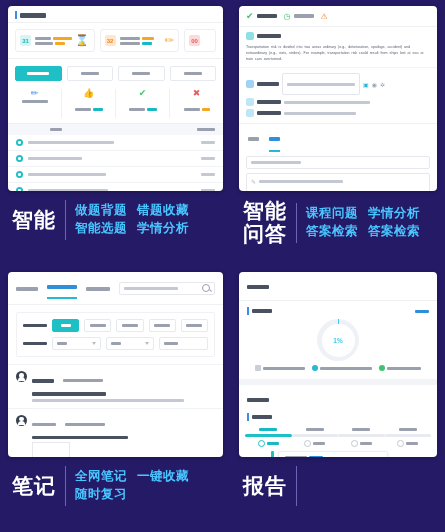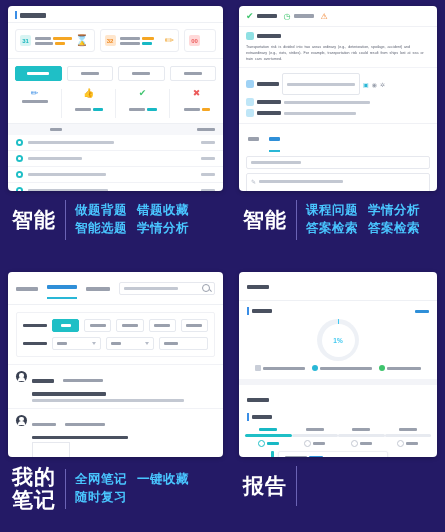--- a/index.html
+++ b/index.html
@@ -357,20 +357,21 @@
           <span class="tx l" style="width:84px;height:3px;margin-top:2px"></span>
         </div>
 
       </div>
 
     </div>
 
     <div class="banner">
       <div class="banner-title">
         <div>智能</div>
+        <div>问答</div>
       </div>
       <div class="banner-sep"></div>
       <div class="banner-feat">
         <div class="feat-row">
           <span class="feat">课程问题</span>
           <span class="feat">学情分析</span>
         </div>
         <div class="feat-row">
           <span class="feat">答案检索</span>
           <span class="feat">答案检索</span>
@@ -445,21 +446,20 @@
           <span class="tx d" style="width:96px;height:3.5px"></span>
           <span class="note-img"></span>
 
         </span>
       </div>
 
     </div>
 
     <div class="banner">
       <div class="banner-title">
-        <div>我的</div>
         <div>笔记</div>
       </div>
       <div class="banner-sep"></div>
       <div class="banner-feat">
         <div class="feat-row">
           <span class="feat">全网笔记</span>
           <span class="feat">一键收藏</span>
         </div>
         <div class="feat-row">
           <span class="feat">随时复习</span>

